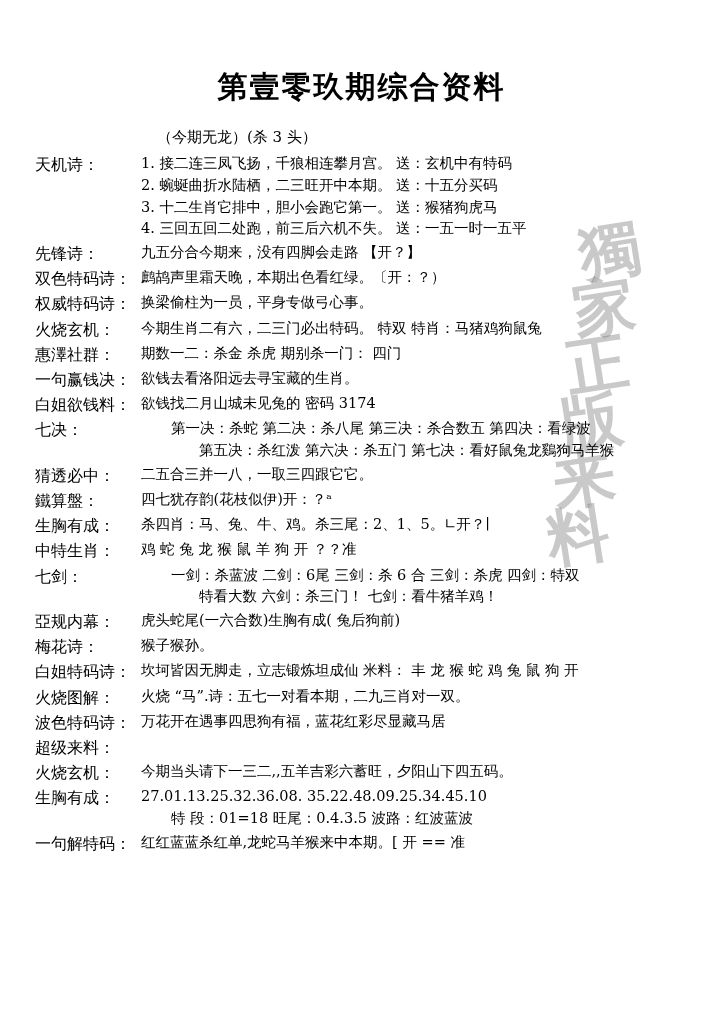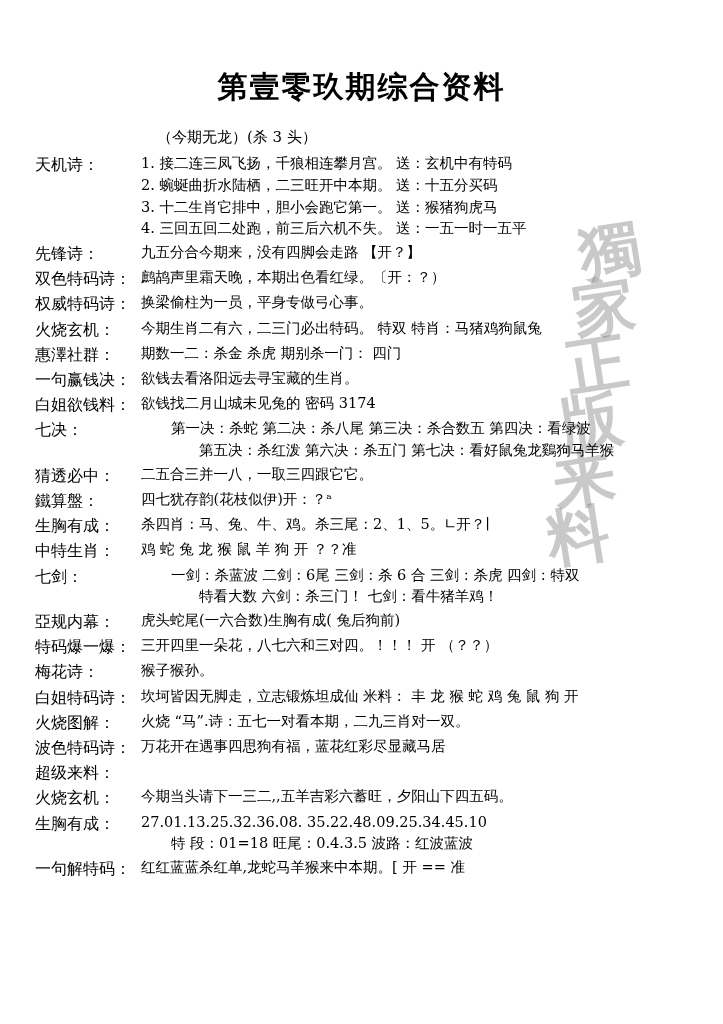--- a/index.html
+++ b/index.html
@@ -204,26 +204,20 @@
           <div class="ind3">特看大数  六剑：杀三门！ 七剑：看牛猪羊鸡！</div>
         </div>
       </div>
       <div class="row">
         <div class="label">亞规内幕：</div>
         <div class="content lines">
           <div class="ind1">虎头蛇尾(一六合数)生胸有成( 兔后狗前)</div>
         </div>
       </div>
       <div class="row">
-        <div class="label">特码爆一爆：</div>
-        <div class="content lines">
-          <div class="ind1">三开四里一朵花，八七六和三对四。！！！  开 （？？）</div>
-        </div>
-      </div>
-      <div class="row">
         <div class="label">梅花诗：</div>
         <div class="content lines">
           <div class="ind1">猴子猴孙。</div>
         </div>
       </div>
       <div class="row">
         <div class="label">白姐特码诗：</div>
         <div class="content lines">
           <div class="ind1">坎坷皆因无脚走，立志锻炼坦成仙  米料：  丰 龙  猴  蛇  鸡  兔  鼠  狗  开</div>
         </div>

